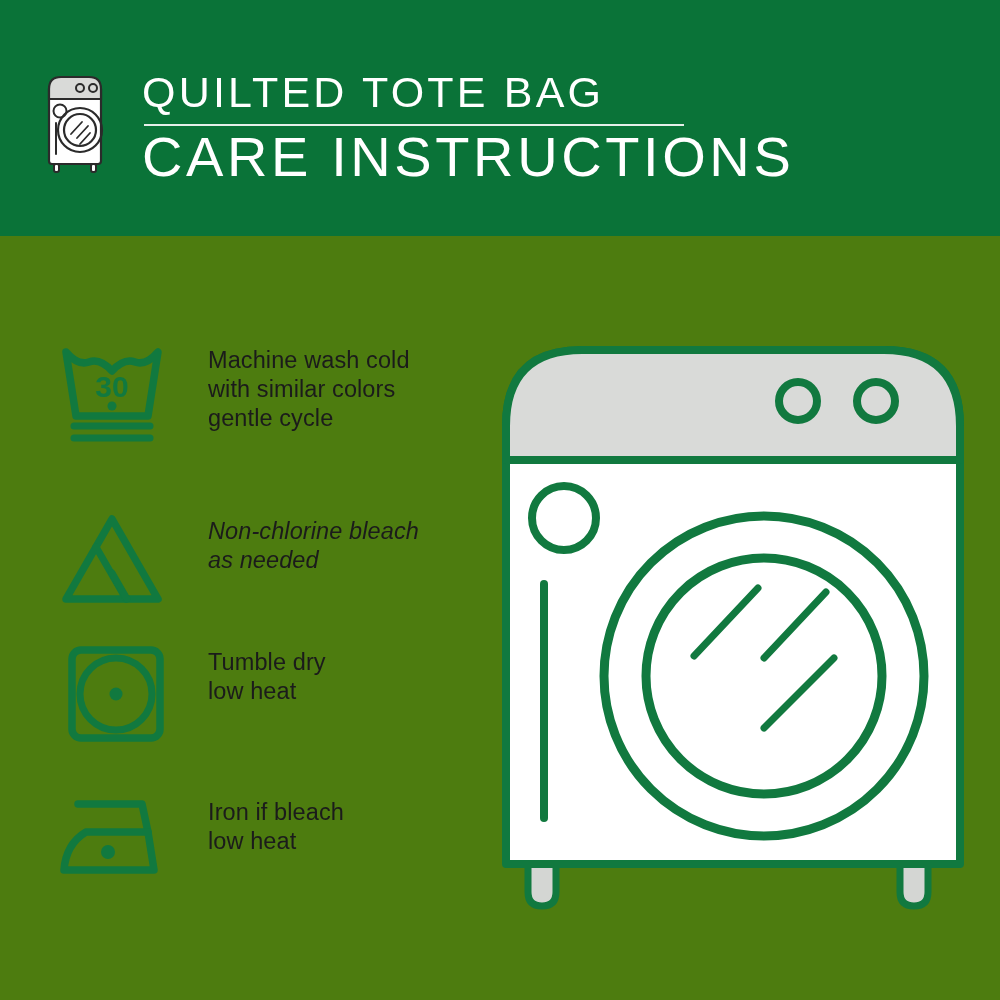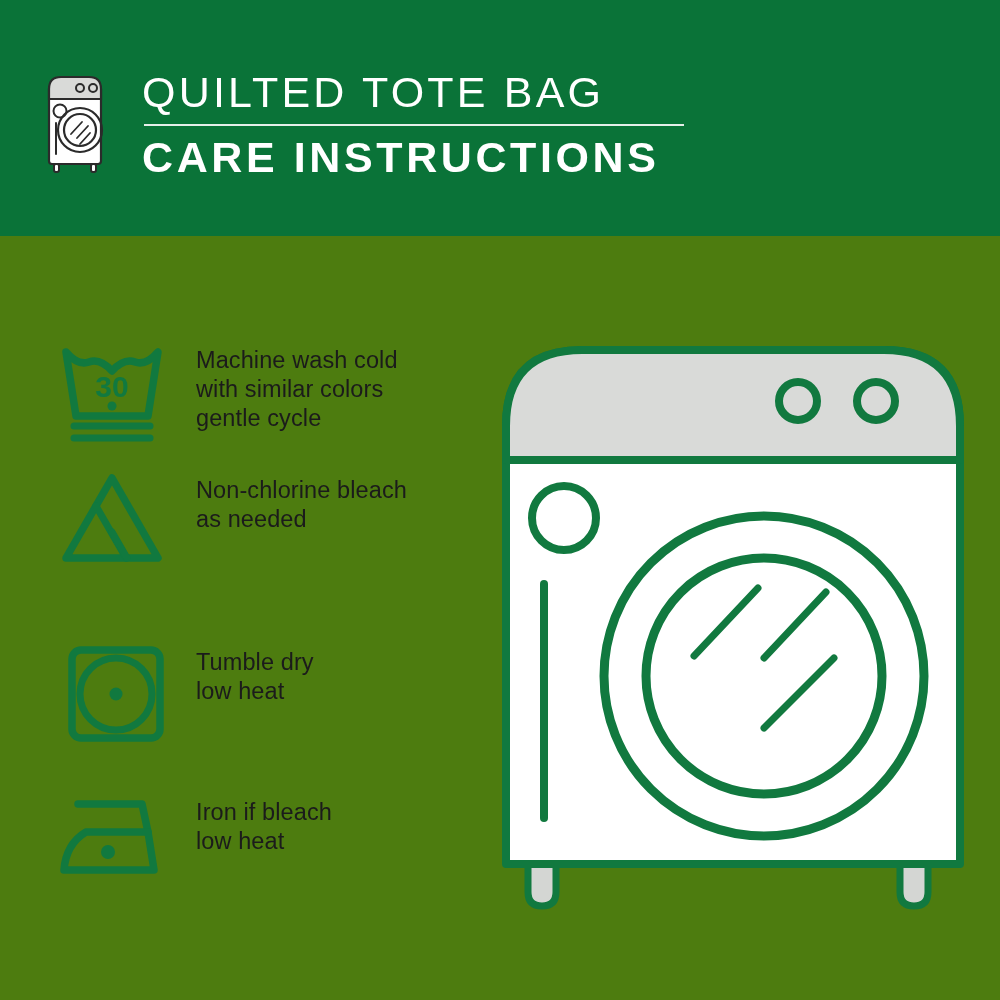--- a/index.html
+++ b/index.html
@@ -51,53 +51,53 @@
     white-space: nowrap;
   }
   #title-divider {
     width: 540px;
     height: 2px;
     background: #e6efe9;
     margin: 6px 0 4px 2px;
   }
   #title-sub {
     color: #ffffff;
-    font-size: 43px;
+    font-size: 56px;
     line-height: 54px;
     letter-spacing: 3.6px;
-    font-weight: 700;
+    font-weight: 400;
     white-space: nowrap;
   }
 
   
   .care-row {
     position: absolute;
     left: 44px;
     width: 470px;
     display: flex;
     align-items: flex-start;
   }
   .care-symbol {
     width: 124px;
     flex: 0 0 124px;
     display: flex;
     align-items: center;
     justify-content: flex-end;
   }
   .care-label {
-    margin-left: 28px;
+    margin-left: 40px;
     padding-top: 6px;
     color: #1b1b1b;
     font-size: 23.5px;
     line-height: 29px;
     letter-spacing: 0.1px;
     white-space: pre-line;
   }
   #care-row-0 { top: 340px; }
-  #care-row-1 { top: 470px; }
+  #care-row-1 { top: 511px; font-style: italic; }
   #care-row-2 { top: 642px; }
   #care-row-3 { top: 792px; }
 
   
   #washer-illustration {
     position: absolute;
     left: 496px;
     top: 336px;
     width: 476px;
     height: 592px;

